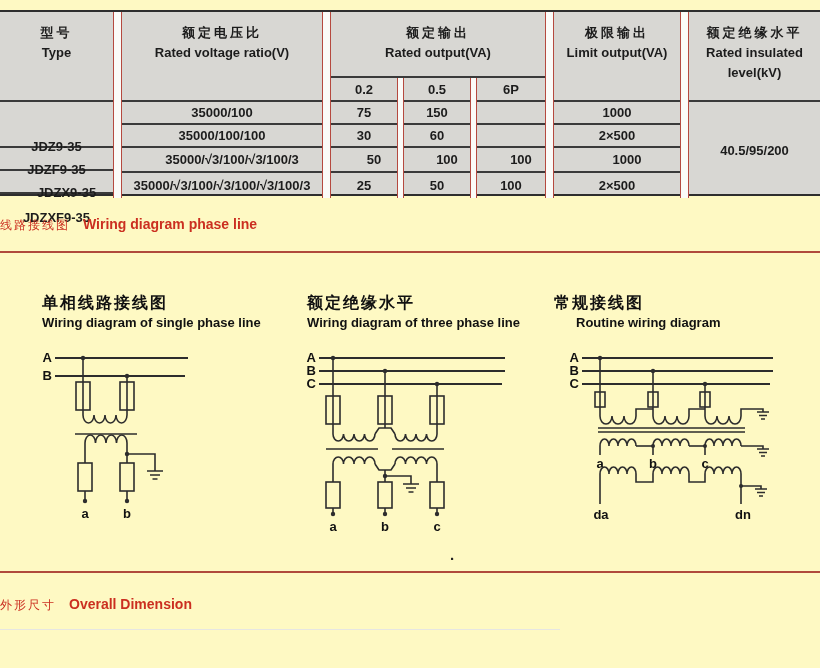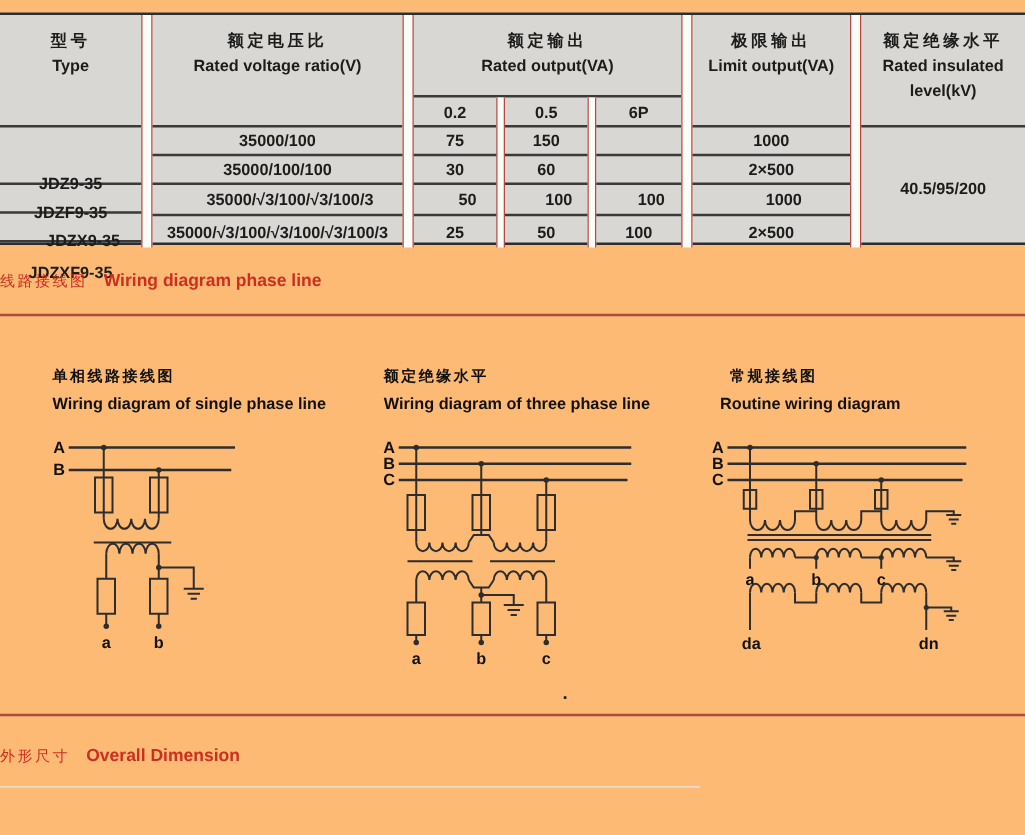--- a/index.html
+++ b/index.html
@@ -1,19 +1,19 @@
 <!DOCTYPE html>
 <html><head>
 <meta charset="utf-8">
 <style>
   * { margin:0; padding:0; box-sizing:border-box; }
   body { background:#ffffff; }
   .page {
     position:relative; width:820px; height:668px; overflow:hidden;
-    background:#fdba74; font-family:"Liberation Sans", sans-serif; color:#1c1c1c;
+    background:#fef9c3; font-family:"Liberation Sans", sans-serif; color:#1c1c1c;
   }
 
   
   .spec-table {
     position:absolute; left:0; top:10px; width:820px; height:186px;
     display:grid;
     grid-template-columns:113px 9px 200px 9px 66px 7px 66px 7px 68px 9px 126px 9px 131px;
     grid-template-rows:66px 24px 23px 23px 25px 25px;
     background:#d8d7d3;
     border-top:2px solid #2e2e2e;
@@ -45,21 +45,21 @@
   .col7 { grid-column:7; } .col9 { grid-column:9; } .col11 { grid-column:11; }
 
   
   .sec-heading { position:absolute; left:0; display:flex; align-items:baseline; gap:13px; color:#cb2f20; white-space:nowrap; }
   .sec-heading .h-zh { font-size:12px; font-weight:normal; letter-spacing:2px; }
   .sec-heading .h-en { font-size:14px; font-weight:bold; }
   .red-rule { position:absolute; left:0; width:820px; height:2px; background:#b04a3c; }
   .faint-rule { position:absolute; height:1px; background:#e6e6e2; }
 
   
-  .diag-title-zh { position:absolute; font-size:12px; font-weight:bold; letter-spacing:2px; color:#111; white-space:nowrap; }
+  .diag-title-zh { position:absolute; font-size:16px; font-weight:bold; letter-spacing:2px; color:#111; white-space:nowrap; }
   .diag-title-en { position:absolute; font-size:13px; font-weight:bold; color:#111; white-space:nowrap; }
   .diag-svg { position:absolute; overflow:visible; }
   .diag-svg path, .diag-svg line { stroke:#2d2d2d; stroke-width:1.6; fill:none; }
   .diag-svg .phase { stroke-width:2; }
   .diag-svg rect { stroke:#2d2d2d; stroke-width:1.6; fill:none; }
   .diag-svg circle { fill:#2d2d2d; stroke:none; }
   .diag-svg text { font-family:"Liberation Sans", sans-serif; font-size:13px; font-weight:bold; fill:#111; }
   .stray-dot { position:absolute; font-size:15px; font-weight:bold; color:#222; }
 </style>
 </head>
@@ -135,21 +135,21 @@
     <span class="h-en">Wiring diagram phase line</span>
   </div>
   <div class="red-rule" style="top:251px;"></div>
 
   <div class="diag-title-zh" style="left:42px; top:293px;">单相线路接线图</div>
   <div class="diag-title-en" style="left:42px; top:315px;">Wiring diagram of single phase line</div>
 
   <div class="diag-title-zh" style="left:307px; top:293px;">额定绝缘水平</div>
   <div class="diag-title-en" style="left:307px; top:315px;">Wiring diagram of three phase line</div>
 
-  <div class="diag-title-zh" style="left:584px; top:293px;">常规接线图</div>
+  <div class="diag-title-zh" style="left:554px; top:293px;">常规接线图</div>
   <div class="diag-title-en" style="left:576px; top:315px;">Routine wiring diagram</div>
 
   <svg class="diag-svg" style="left:12px; top:346px;" width="270" height="180" viewBox="0 0 270 180">
     <text x="40" y="16" text-anchor="end">A</text>
     <text x="40" y="34" text-anchor="end">B</text>
     <path class="phase" d="M43 12 H176"></path>
     <path class="phase" d="M43 30 H173"></path>
     <circle cx="71" cy="12" r="2.2"></circle>
     <circle cx="115" cy="30" r="2.2"></circle>
     <path d="M71 12 V69"></path>

